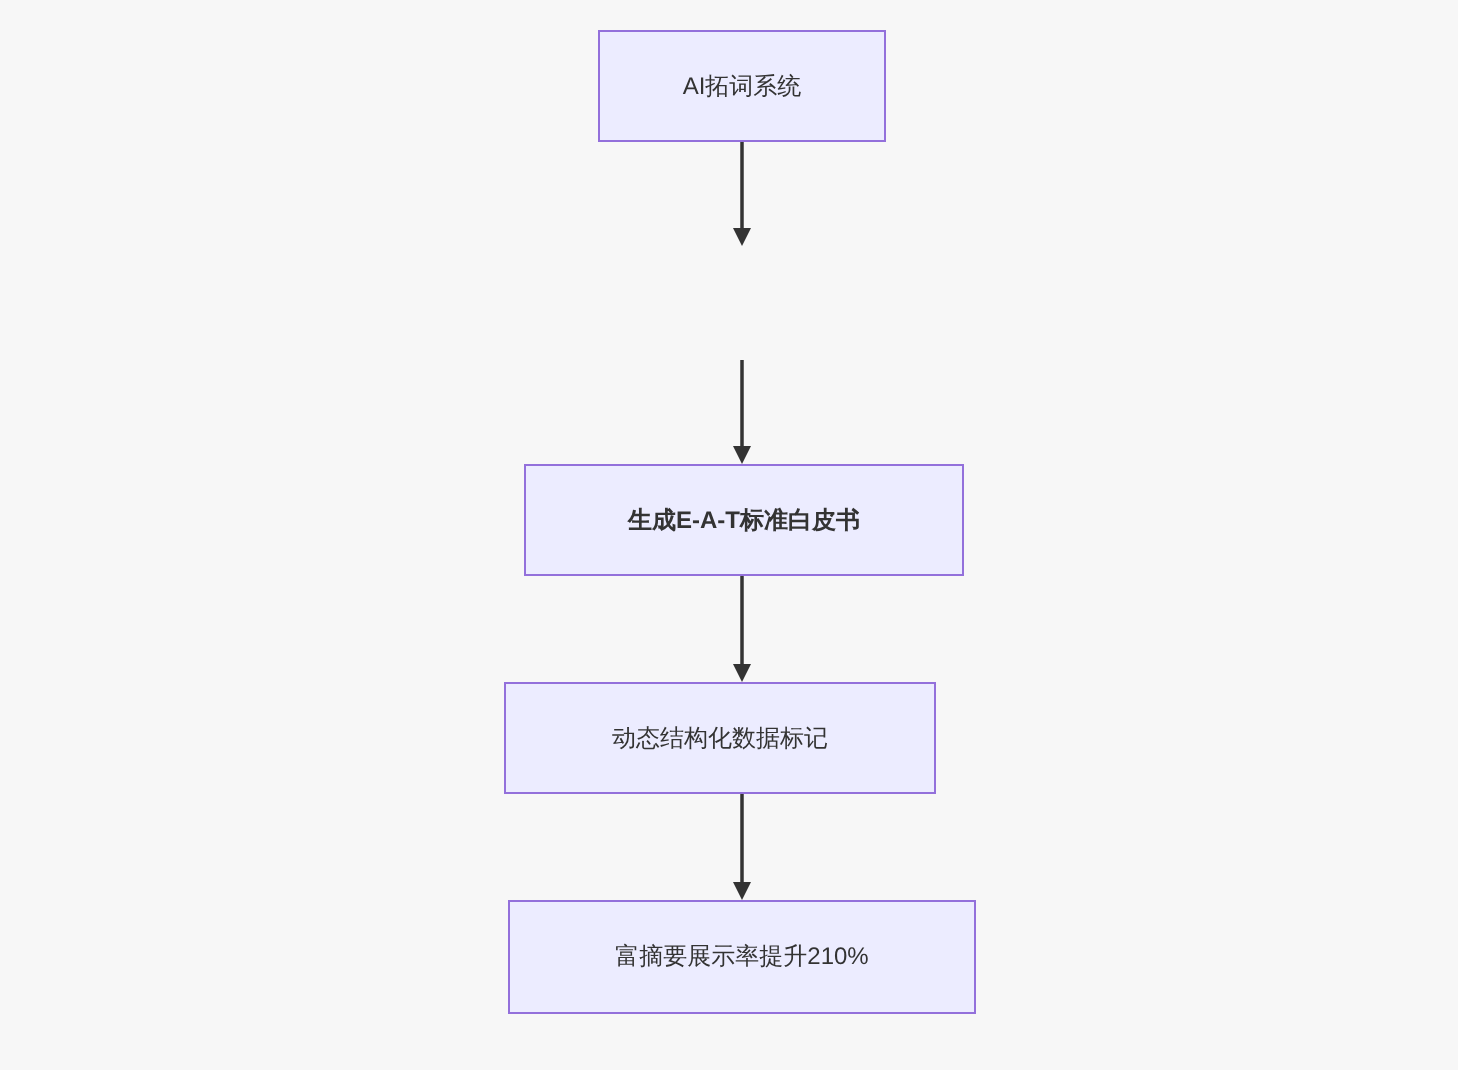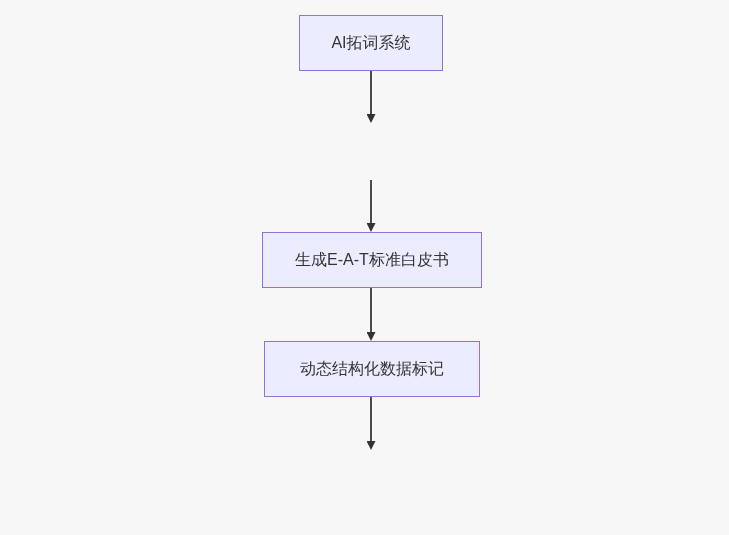--- a/index.html
+++ b/index.html
@@ -32,27 +32,27 @@
   }
   .node {
     position: absolute;
     background: var(--node-fill);
     border: 1.5px solid var(--node-border);
     display: flex;
     align-items: center;
     justify-content: center;
     text-align: center;
     color: var(--text);
-    font-size: 16px;
+    font-size: 12px;
     line-height: 1.2;
   }
   .node-1 { left: 299px; top: 15px;  width: 144px; height: 56px; }
   .node-2 { left: 274px; top: 123px; width: 193px; height: 57px; }
-  .node-3 { left: 262px; top: 232px; width: 220px; height: 56px; }
-  .node-4 { left: 264px; top: 341px; width: 216px; height: 56px; }
+  .node-3 { left: 262px; top: 232px; width: 220px; height: 56px; font-weight: bold; }
+  .node-4 { left: 252px; top: 341px; width: 216px; height: 56px; }
   .node-5 { left: 254px; top: 450px; width: 234px; height: 57px; }
 </style>
 </head>
 <body>
 
 <div class="canvas">
 
   <svg class="edges" viewBox="0 0 729 535" xmlns="http://www.w3.org/2000/svg">
     <defs>
       <marker id="arrowhead" viewBox="0 0 10 10" refX="0" refY="5" markerWidth="9" markerHeight="9" markerUnits="userSpaceOnUse" orient="auto">
@@ -71,14 +71,17 @@
 
 
   <div class="node node-3">
     <span>生成E-A-T标准白皮书</span>
   </div>
 
   <div class="node node-4">
     <span>动态结构化数据标记</span>
   </div>
 
+  <div class="node node-5">
+    <span>富摘要展示率提升210%</span>
+  </div>
 
 </div>
 
 </body></html>

